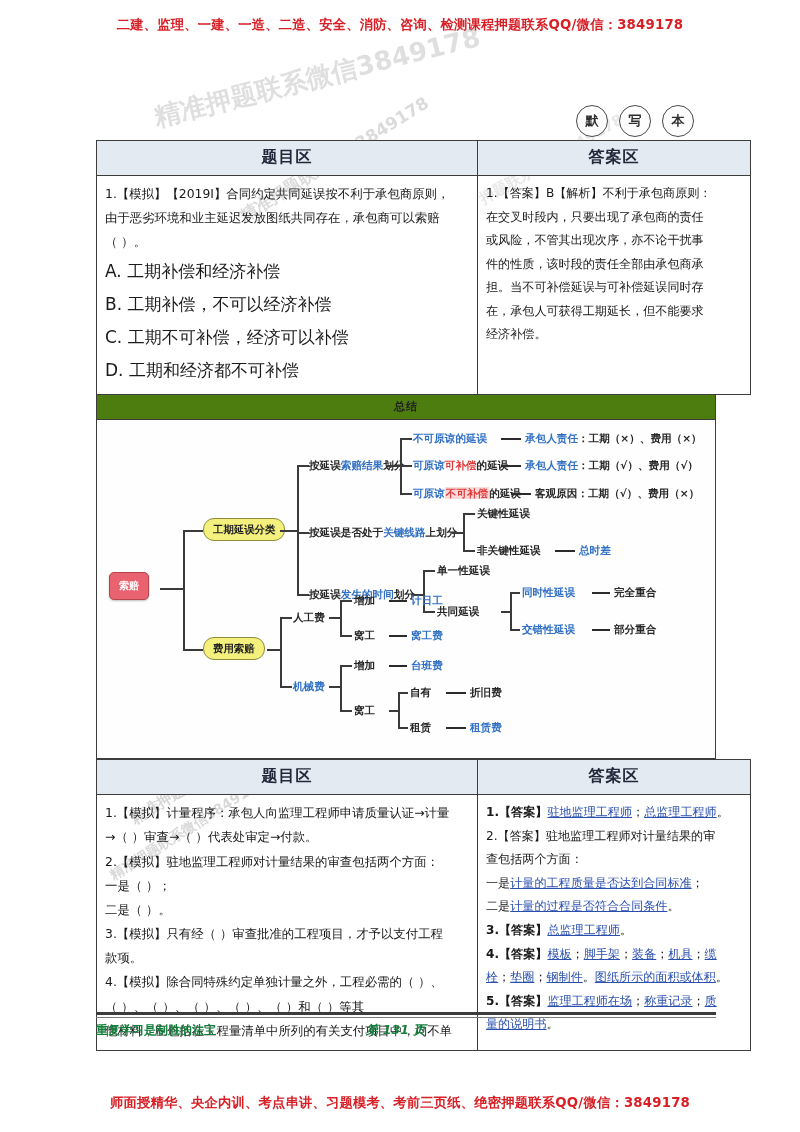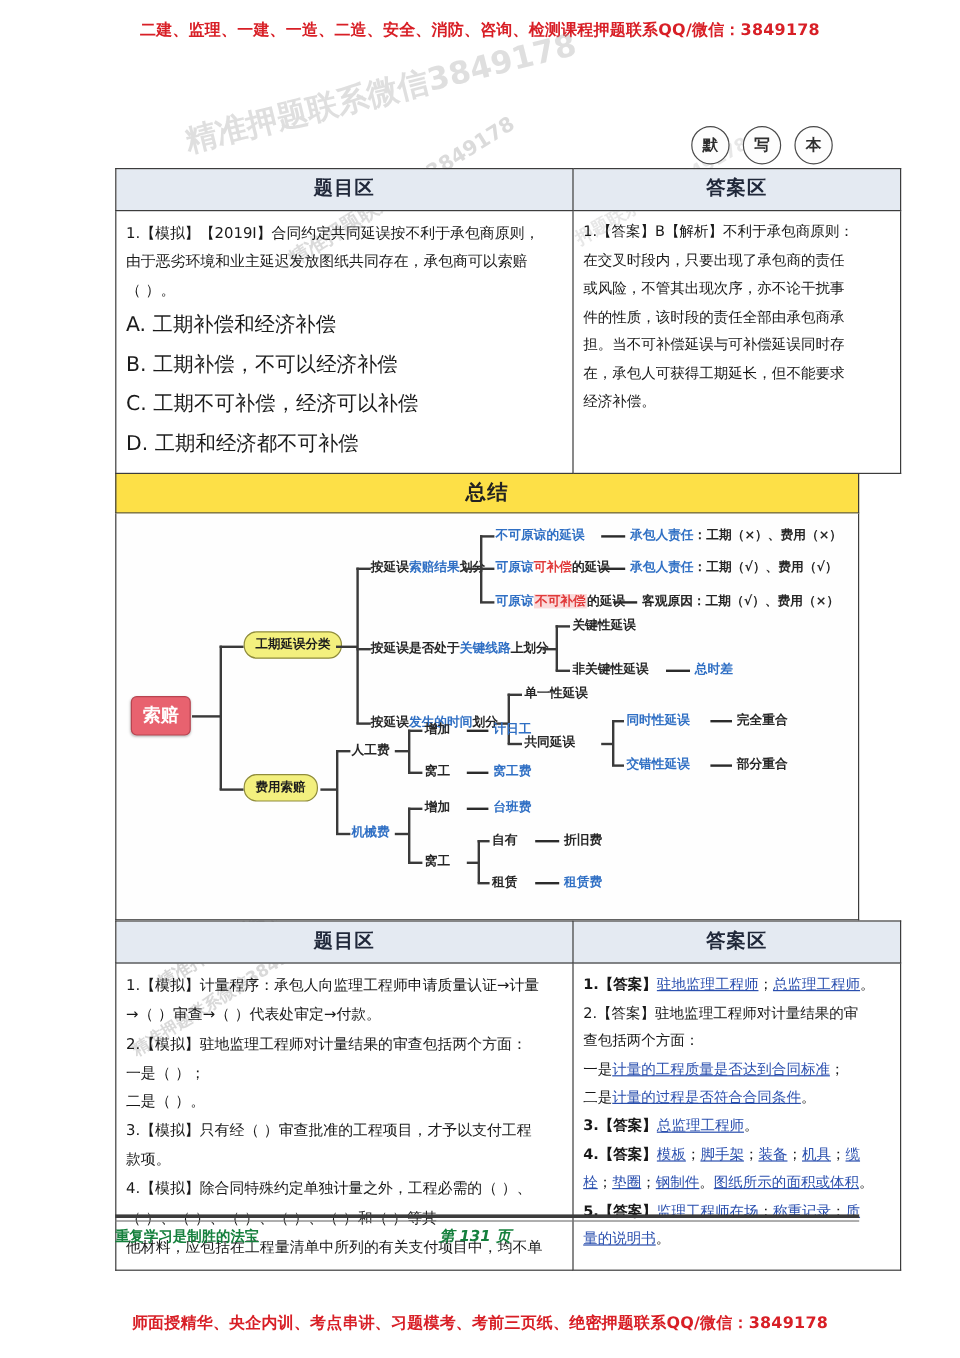--- a/index.html
+++ b/index.html
@@ -75,45 +75,45 @@
     letter-spacing:1px;
   }
   .qtext{font-size:12.4px;line-height:1.95;color:#181818;}
   .atext{font-size:12.1px;line-height:1.95;color:#181818;}
   .opt{font-size:17px;line-height:1.95;}
   .blue-u{color:#2a4fae;text-decoration:underline;}
   .ans-lbl{font-weight:bold;}
 
   
   .sumhdr{
-    background:#fde047;
+    background:#4d7c0f;
     border-left:1.6px solid #3c3c3c;
     border-right:1.6px solid #3c3c3c;
     border-bottom:1.4px solid #3c3c3c;
-    text-align:center;font-size:17px;font-weight:bold;color:#222;
+    text-align:center;font-size:11px;font-weight:bold;color:#222;
     padding:4px 0 5px 0;letter-spacing:1px;
   }
   .mapbox{
     border-left:1.6px solid #3c3c3c;
     border-right:1.6px solid #3c3c3c;
     border-bottom:1.6px solid #3c3c3c;
     height:338px;position:relative;background:#fefefe;
     overflow:hidden;
   }
 
   
   .mm{position:absolute;left:0;top:0;width:618px;height:338px;}
   .node{
     position:absolute;white-space:nowrap;
     font-size:10.6px;font-weight:bold;color:#1d1d1d;
     line-height:1;
   }
   .nroot{
     background:#e8626f;border:1.5px solid #b84450;border-radius:5px;
-    color:#ffffff;padding:8px 9px;font-size:15px;
+    color:#ffffff;padding:8px 9px;font-size:10px;
     box-shadow:0 1px 2px rgba(0,0,0,.25);
   }
   .nyellow{
     background:#f3f07e;border:1.6px solid #8f8c3c;border-radius:11px;
     padding:5px 9px;color:#1d1d1d;font-size:10.4px;
   }
   .blue{color:#2f6fc4;}
   .red{color:#e03a3a;}
   .redbg{color:#e03a3a;background:#fbdada;padding:0 1px;}
   .gy{color:#262626;}

